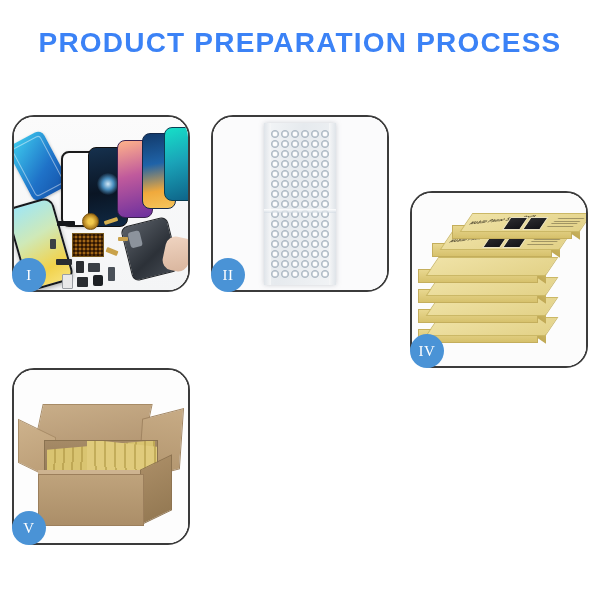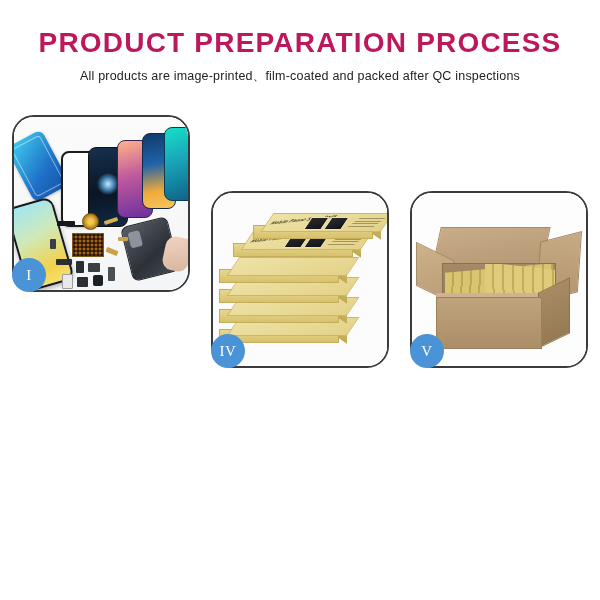--- a/index.html
+++ b/index.html
@@ -9,21 +9,21 @@
     font-family:"Liberation Sans", sans-serif;
     overflow:hidden;
     position:relative;
   }
   .page{width:600px;height:600px;position:relative;}
 
   
   .header{text-align:center;padding-top:28px;}
   .title{
     font-size:28px;font-weight:700;letter-spacing:1.2px;
-    color:#be185d;line-height:1.1;white-space:nowrap;
+    color:#3b82f6;line-height:1.1;white-space:nowrap;
   }
   .subtitle{
     font-size:12.5px;font-weight:400;color:#222;
     margin-top:9px;letter-spacing:.2px;white-space:nowrap;
   }
 
   
   .grid{
     position:absolute;left:12px;top:115px;
     width:576px;height:430px;
@@ -341,21 +341,20 @@
     background:radial-gradient(ellipse at center, rgba(0,0,0,.14), rgba(0,0,0,0) 70%);
   }
 </style>
 </head>
 <body>
 
 <div class="page">
 
   <div class="header">
     <div class="title">PRODUCT PREPARATION PROCESS</div>
-    <div class="subtitle">All products are image-printed、film-coated and packed after QC inspections</div>
   </div>
 
   <div class="grid">
 
     <div class="panel">
       <div class="panel-inner">
         <div class="p1-bg">
           <div class="ph ph-tilt"></div>
           <div class="ph ph-white"></div>
           <div class="ph ph-dark"></div>
@@ -379,20 +378,35 @@
           <div class="part pt11"></div>
           <div class="part pt12"></div>
           <div class="hand"></div>
         </div>
       </div>
       <div class="badge">
         <span>I</span>
       </div>
     </div>
 
+    <div class="panel">
+      <div class="panel-inner">
+        <div class="p2-bg">
+          <div class="pouch">
+            <div class="pouch-edgeL"></div>
+            <div class="pouch-edgeR"></div>
+            <div class="bubbles"></div>
+            <div class="pouch-seam"></div>
+          </div>
+        </div>
+      </div>
+      <div class="badge">
+        <span>II</span>
+      </div>
+    </div>
 
 
     <div class="panel row2">
       <div class="panel-inner">
         <div class="p4-bg">
           <div class="stack">
             <div class="sbox b1">
               <div class="side"></div>
               <div class="front"></div>
               <div class="top"></div>

